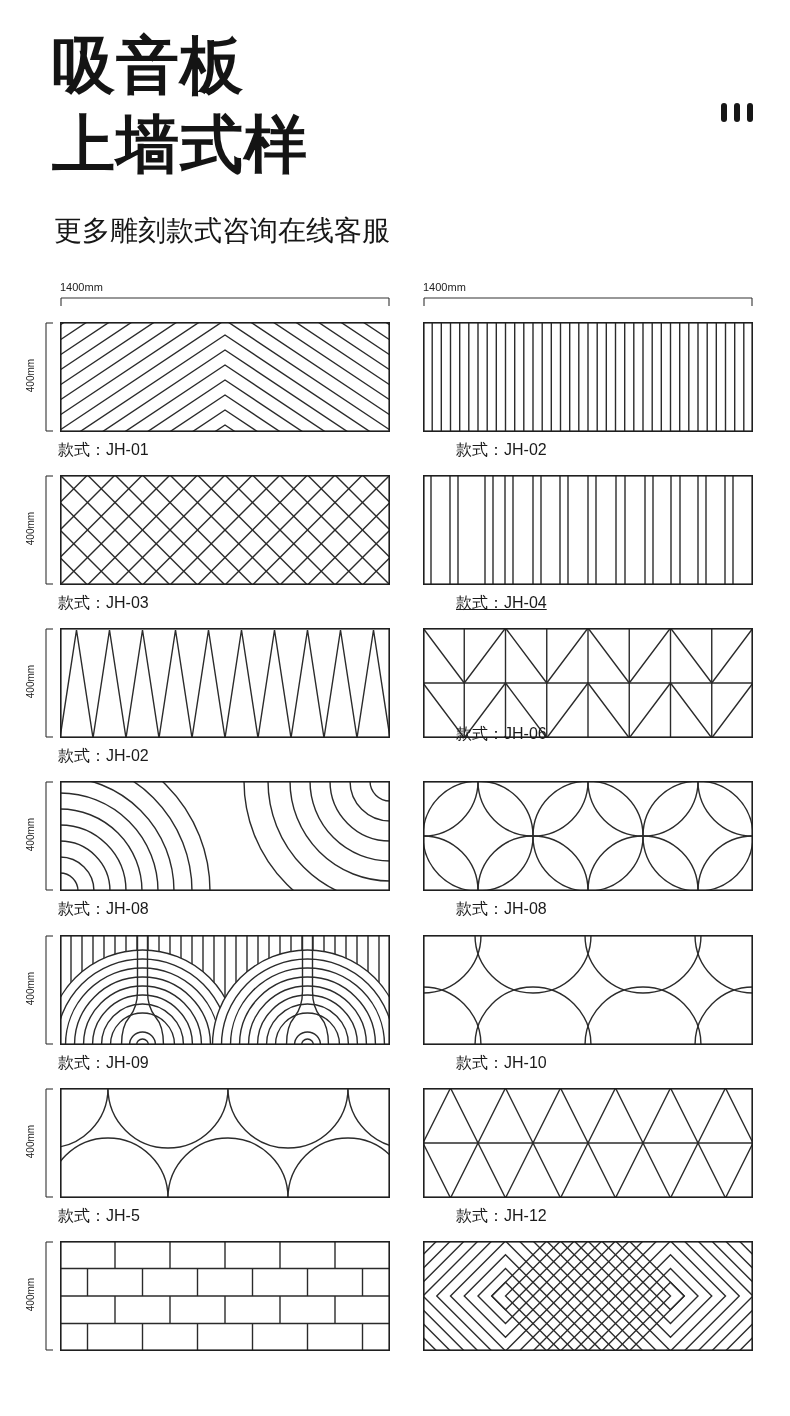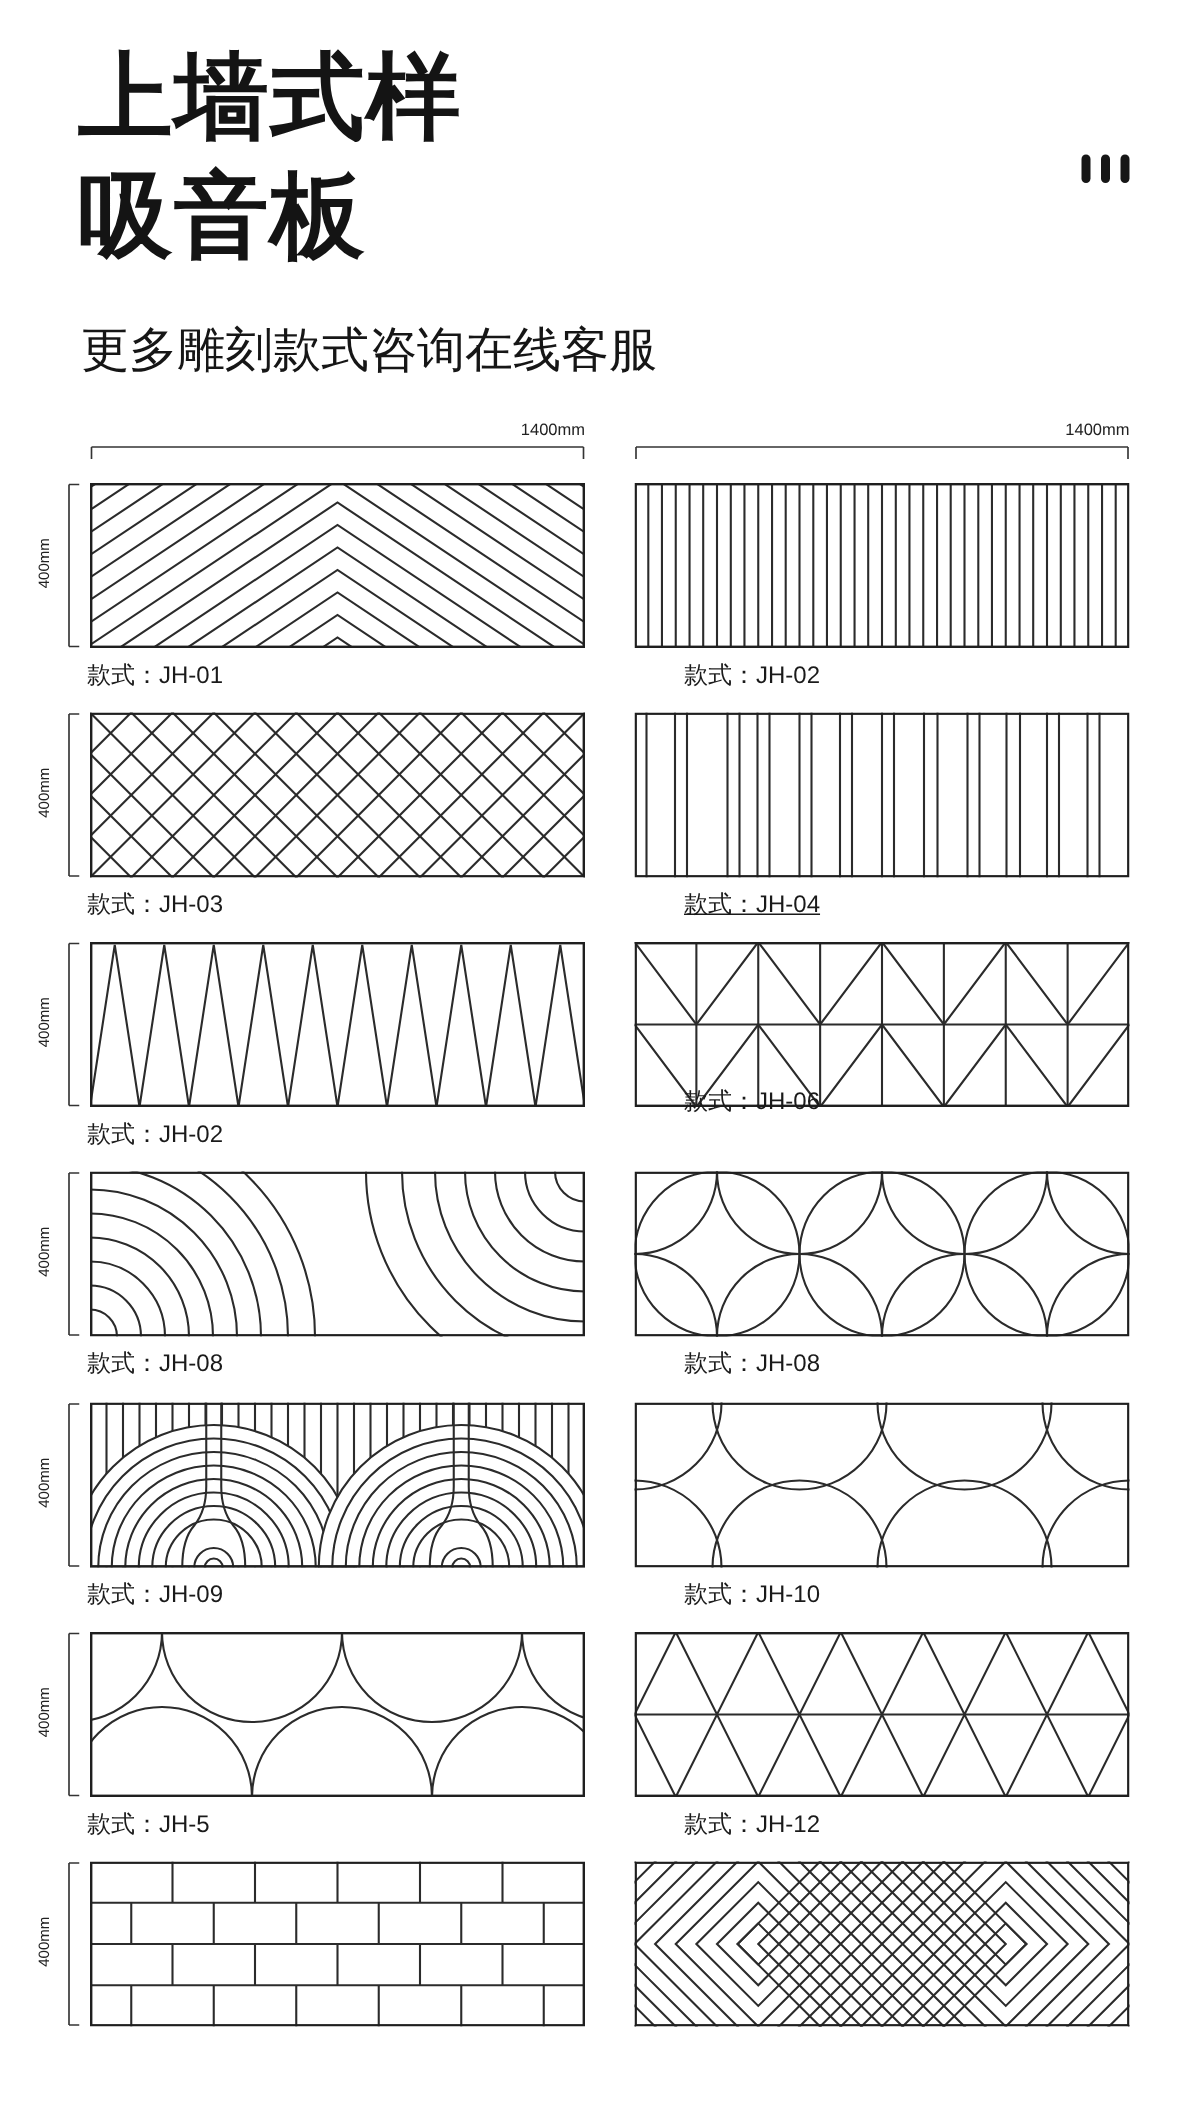--- a/index.html
+++ b/index.html
@@ -1,37 +1,37 @@
 <!DOCTYPE html>
 <html><head>
 <meta charset="utf-8">
 <style>
   html,body{margin:0;padding:0;background:#ffffff;}
   #page{position:relative;width:790px;height:1416px;background:#ffffff;overflow:hidden;
         font-family:"Liberation Sans","DejaVu Sans",sans-serif;}
   .title{position:absolute;left:52px;top:26px;font-size:63px;line-height:1.26;
          font-weight:900;color:#141414;letter-spacing:1px;}
-  .subtitle{position:absolute;left:54px;top:212px;font-size:32px;font-weight:500;color:#161616;}
+  .subtitle{position:absolute;left:54px;top:212px;font-size:28px;font-weight:500;color:#161616;}
   .menu-icon{position:absolute;left:721px;top:103px;display:flex;gap:7px;}
   .menu-icon span{display:block;width:6px;height:19px;border-radius:3px;background:#161616;}
   .panel-wrap{position:absolute;}
   .panel-label{position:absolute;font-size:16px;font-weight:500;color:#1a1a1a;white-space:nowrap;}
-  .dim-top{position:absolute;width:330px;text-align:right;}
+  .dim-top{position:absolute;width:330px;text-align:left;}
   .dim-top .dim-text{font-size:11px;color:#222;height:14px;line-height:14px;}
   .dim-side-label{position:absolute;width:110px;text-align:center;font-size:10px;color:#222;
                   transform:rotate(-90deg);transform-origin:center;}
   svg{display:block;}
 </style>
 </head>
 <body>
 
 <div id="page">
   <div class="title">
+    <div>吸音板</div>
     <div>上墙式样</div>
-    <div>吸音板</div>
   </div>
   <div class="subtitle">更多雕刻款式咨询在线客服</div>
   <div class="menu-icon">
     <span></span>
     <span></span>
     <span></span>
   </div>
   <div id="panels">
       <div class="panel-wrap" style="left:60px;top:322px;">
     <svg width="330" height="110" viewBox="0 0 330 110">

